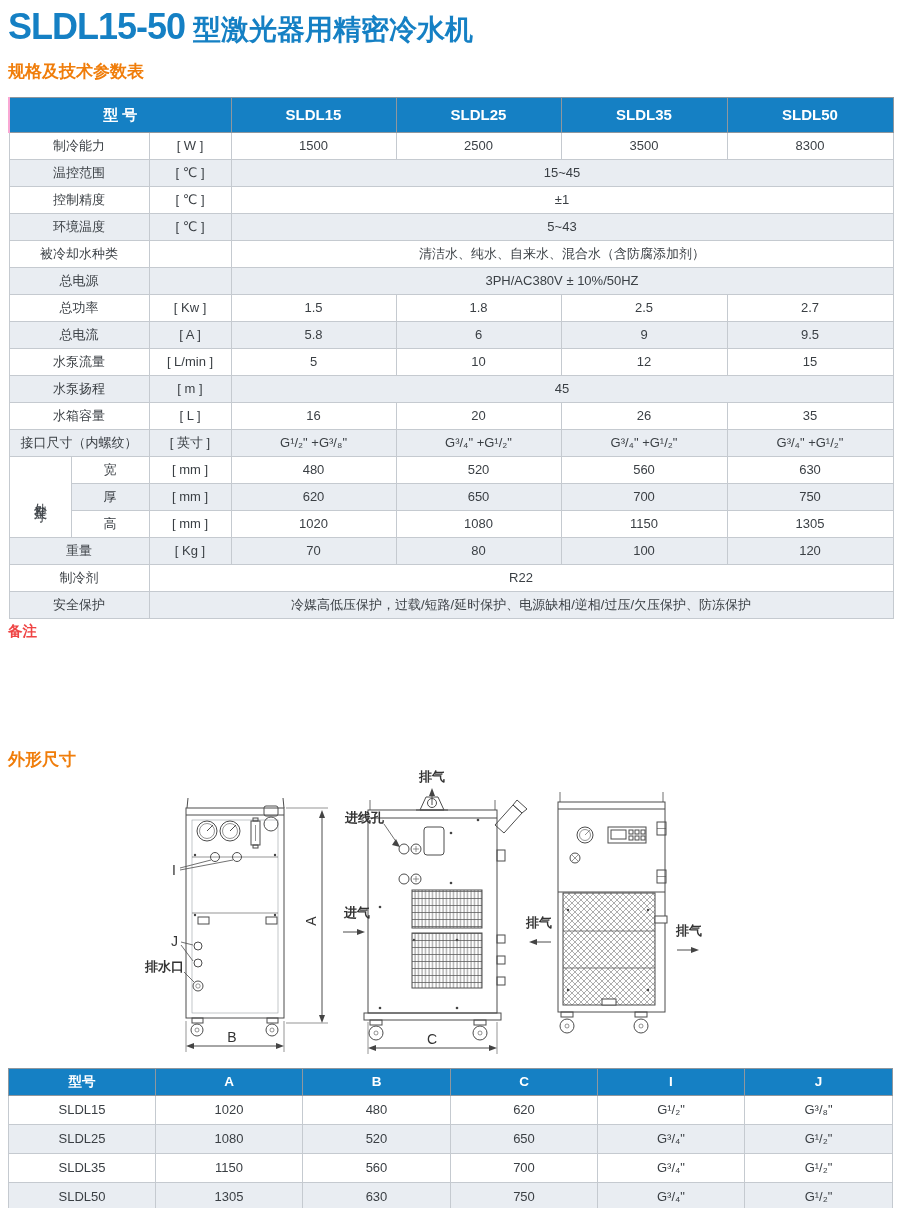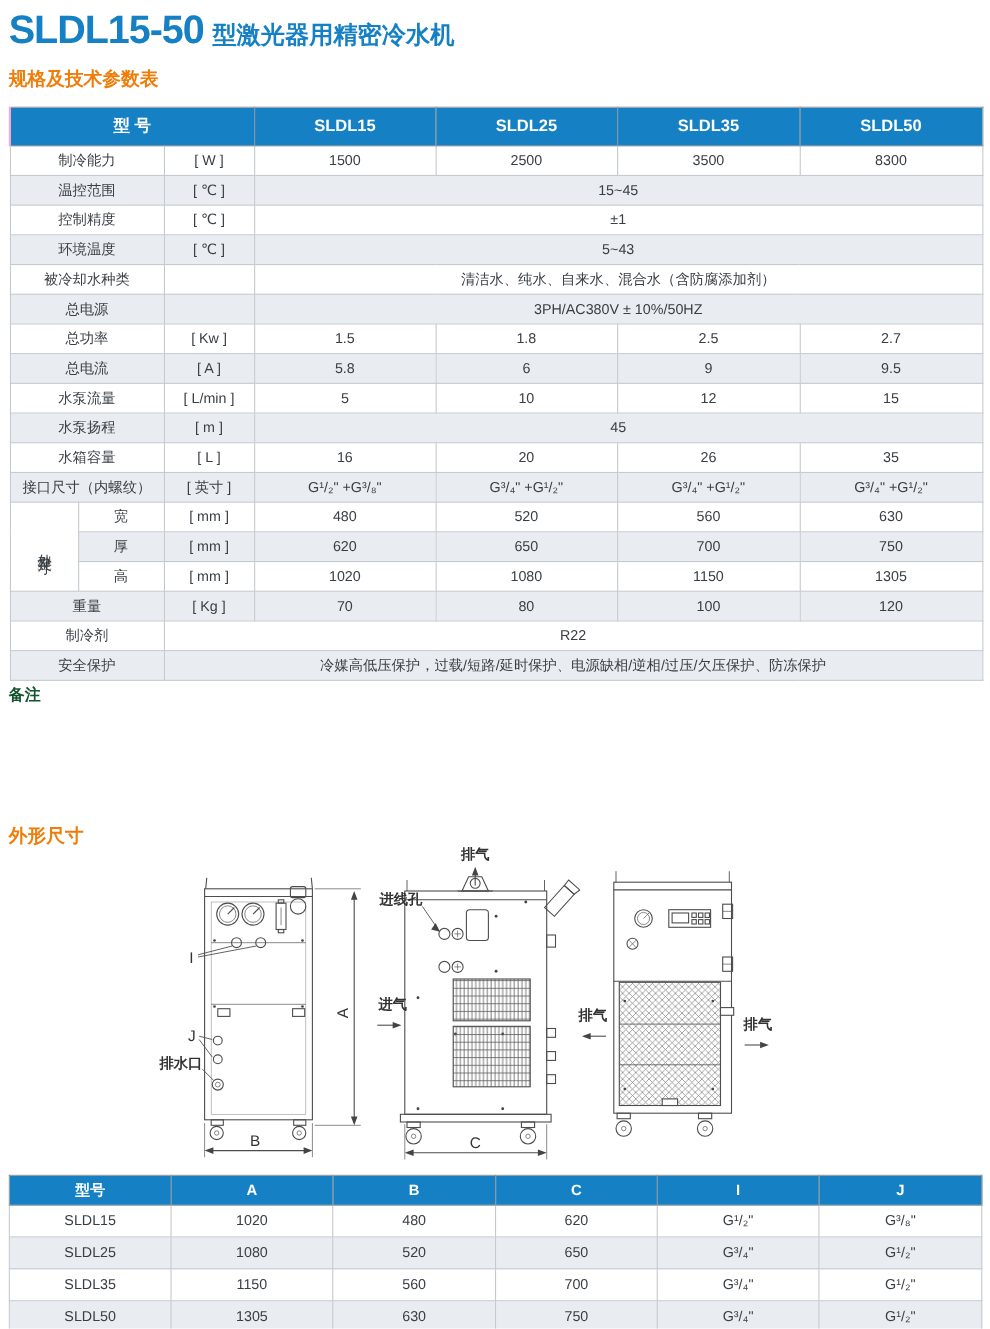--- a/index.html
+++ b/index.html
@@ -1,39 +1,39 @@
 <!DOCTYPE html>
 <html><head>
 <meta charset="utf-8">
 <style>
   html,body{margin:0;padding:0;background:#fff;}
   .page{position:relative;width:900px;height:1208px;overflow:hidden;background:#fff;
         font-family:"Liberation Sans","DejaVu Sans",sans-serif;color:#3a3f44;}
   
   .titlebar{position:absolute;top:6px;left:8px;white-space:nowrap;}
   .t-model{font-size:36px;font-weight:700;color:#1580c4;letter-spacing:-1px;}
-  .t-suffix{font-size:22px;font-weight:bold;color:#1580c4;margin-left:8px;}
+  .t-suffix{font-size:28px;font-weight:bold;color:#1580c4;margin-left:8px;}
   .section-h{position:absolute;left:8px;margin:0;color:#f07d0a;font-size:17px;font-weight:bold;}
   #spec-heading{top:60px;}
   #dim-heading{top:748px;}
   
   table{border-collapse:collapse;table-layout:fixed;}
   .spec{position:absolute;top:97px;left:8px;width:884px;}
   .spec th{background:#1580c4;color:#fff;font-size:15px;font-weight:bold;
            padding:8px 2px;line-height:18px;border:1px solid #8f979e;border-left:1px solid #bcd9ee;}
   .spec th:first-child{border-left:2px solid #f9a8d4;}
   .spec td{font-size:13px;line-height:16px;padding:5px 4px;text-align:center;
            border:1px solid #c5cad0;background:#fff;white-space:nowrap;overflow:hidden;}
   .spec tr.alt td{background:#e9edf2;}
   .spec td.vert-cell{background:#fff;padding:0;}
   .vert{display:inline-block;writing-mode:vertical-rl;text-orientation:upright;letter-spacing:2px;font-size:13px;}
   .spec,.dim{border:1px solid #8f979e;}
   
   .notes{position:absolute;top:622px;left:8px;width:880px;}
-  .notes h3{margin:0 0 8px 0;font-size:14.5px;font-weight:bold;color:#14532d;}
+  .notes h3{margin:0 0 8px 0;font-size:14.5px;font-weight:bold;color:#ef4444;}
   .notes ul{margin:0;padding:0;list-style:none;}
   .notes li{font-size:12.5px;color:#3f3f3f;margin:0 0 11px 2px;}
   .notes li::before{content:"•";margin-right:7px;color:#3f3f3f;}
   
   .drawings{position:absolute;top:765px;left:8px;width:884px;height:296px;}
   .drawings svg{display:block;}
   .dlabel{font-size:13px;font-weight:bold;fill:#333;stroke:none;}
   .dletter{font-size:14px;fill:#333;stroke:none;}
   
   .dim{position:absolute;top:1068px;left:8px;width:884px;}

